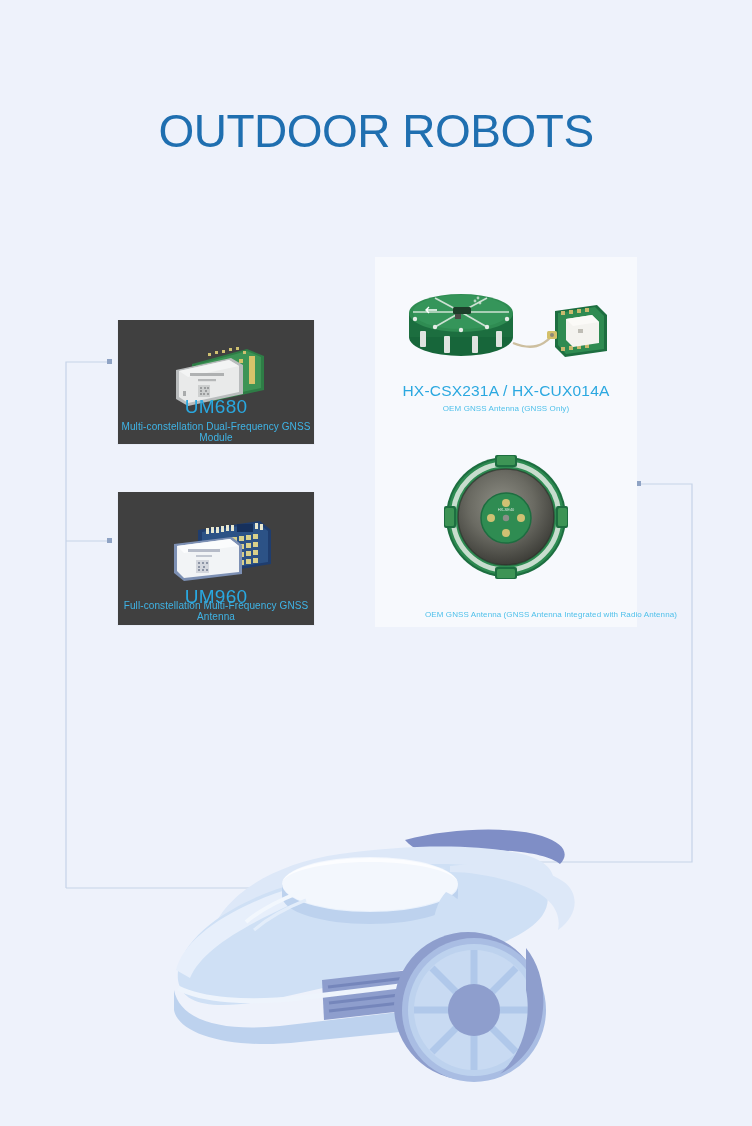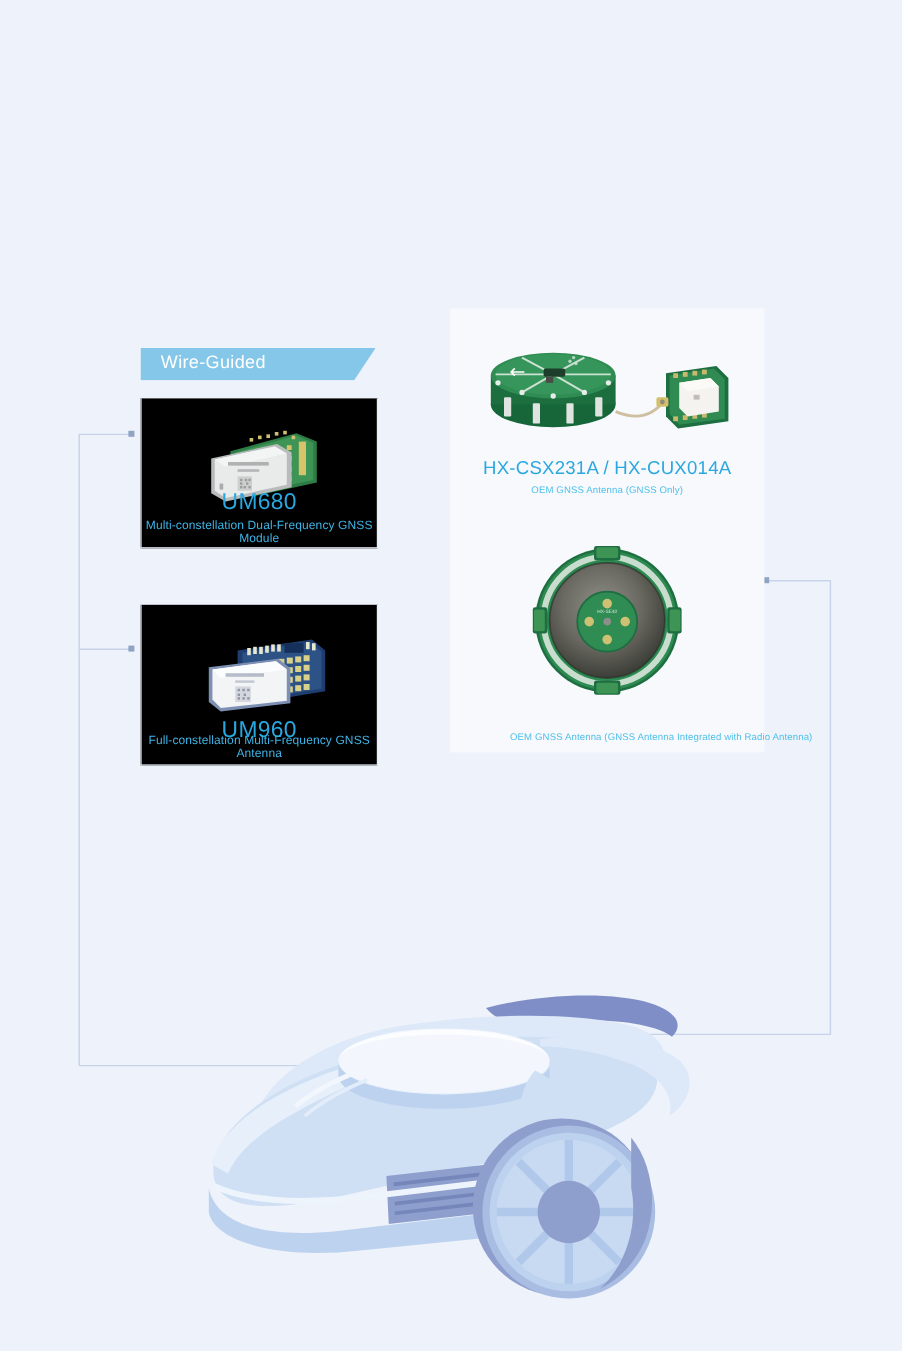--- a/index.html
+++ b/index.html
@@ -21,22 +21,22 @@
     font-weight:400;
     color:#1f6fb0;
   }
 
   
   .conn-svg{position:absolute;left:0;top:0;width:752px;height:1126px;pointer-events:none;}
 
   
   .card{position:absolute;width:196px;}
   .card-body{
-    position:absolute;left:0;top:42px;width:196px;
-    background:#000000;
+    position:absolute;left:0;top:30px;width:196px;
+    background:#404040;
     border:1px solid #e7ecf6;
     border-top:none;
   }
   .card-head{
     position:absolute;left:0;top:0;width:196px;height:27px;
     background:#84c7e8;
     -webkit-clip-path:polygon(0 0, 196px 0, 178px 27px, 0 27px);
     clip-path:polygon(0 0, 196px 0, 178px 27px, 0 27px);
   }
   .card-head span{
@@ -68,20 +68,21 @@
   }
 
   
   .robot-svg{position:absolute;left:150px;top:820px;width:440px;height:270px;}
 </style>
 </head>
 <body>
 
 <div class="stage">
 
+  <div class="page-title">OUTDOOR ROBOTS</div>
 
   <svg class="conn-svg" viewBox="0 0 752 1126">
 
     <path d="M66 888 L66 362 L110 362" fill="none" stroke="#c6d3e8" stroke-width="1.2"></path>
     <path d="M66 541 L110 541" fill="none" stroke="#c6d3e8" stroke-width="1.2"></path>
     <path d="M66 888 L300 888" fill="none" stroke="#c6d3e8" stroke-width="1.2"></path>
     <rect x="107" y="359" width="5" height="5" fill="#8fa3c4"></rect>
     <rect x="107" y="538" width="5" height="5" fill="#8fa3c4"></rect>
 
     <path d="M641 484 L692 484 L692 862 L470 862" fill="none" stroke="#c6d3e8" stroke-width="1.2"></path>
@@ -154,23 +155,20 @@
               <rect x="85" y="61" width="2" height="2"></rect>
                 <rect x="89" y="61" width="2" height="2"></rect>
             </g>
             <rect x="65" y="59" width="3" height="5" fill="#a9abac"></rect>
           </g>
         </svg>
       </div>
       <div class="card-name" style="top:76px;">UM680</div>
       <div class="card-desc" style="top:101px;">Multi-constellation Dual-Frequency GNSS Module</div>
     </div>
-    <div class="card-head">
-      <span>Wire-Guided</span>
-    </div>
   </div>
 
   <div class="card" style="left:117px;top:462px;height:160px;">
     <div class="card-body" style="height:133px;">
       <div class="card-figure" style="top:14px;">
         <svg viewBox="0 0 196 80" width="196" height="80">
 
           <g>
             <polygon points="80,24 142,15 153,24 153,58 93,68 80,59" fill="#1f3d6e"></polygon>
             <polygon points="84,26 140,17 150,25 150,56 93,65 84,57" fill="#2c5286"></polygon>

